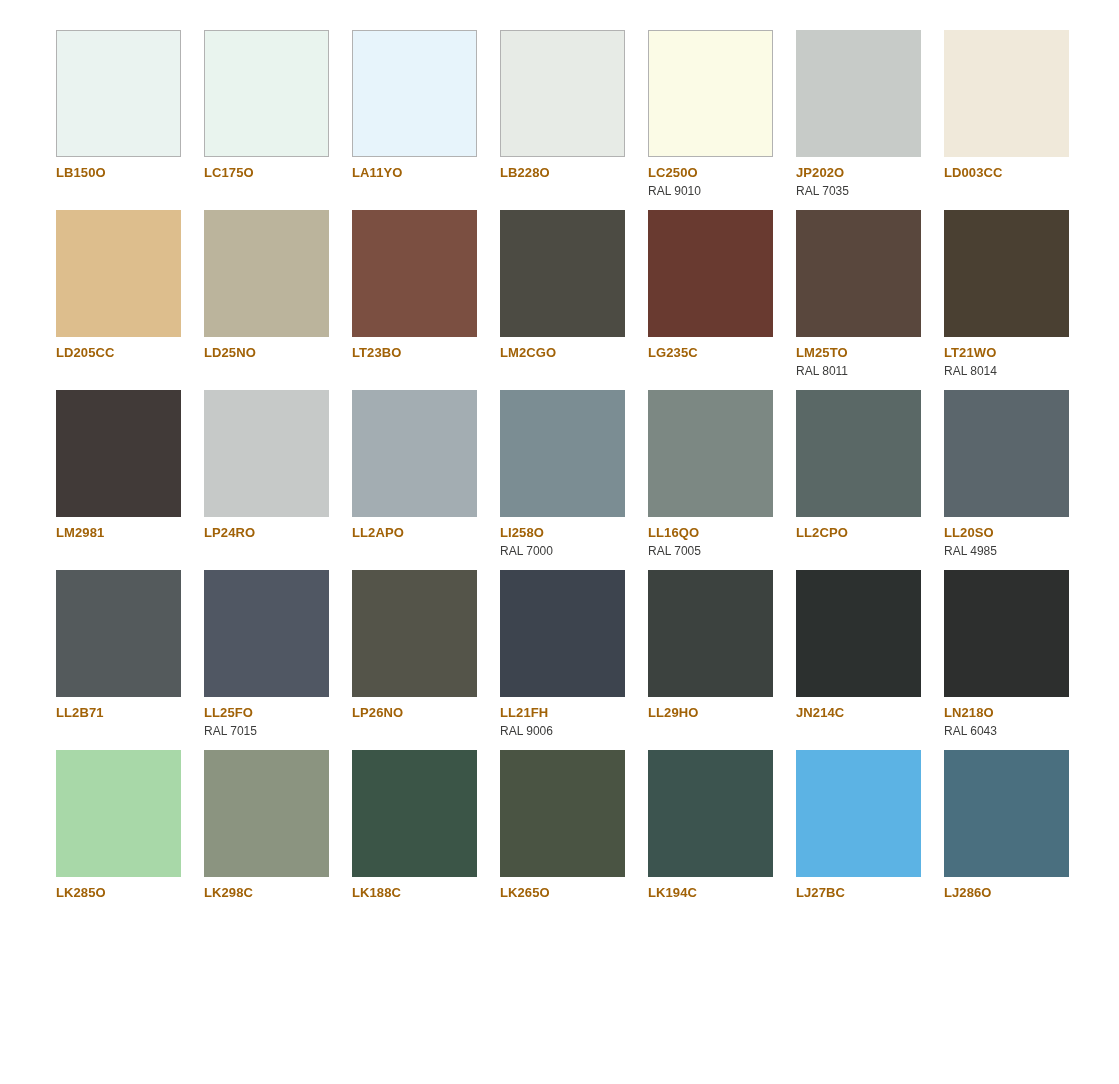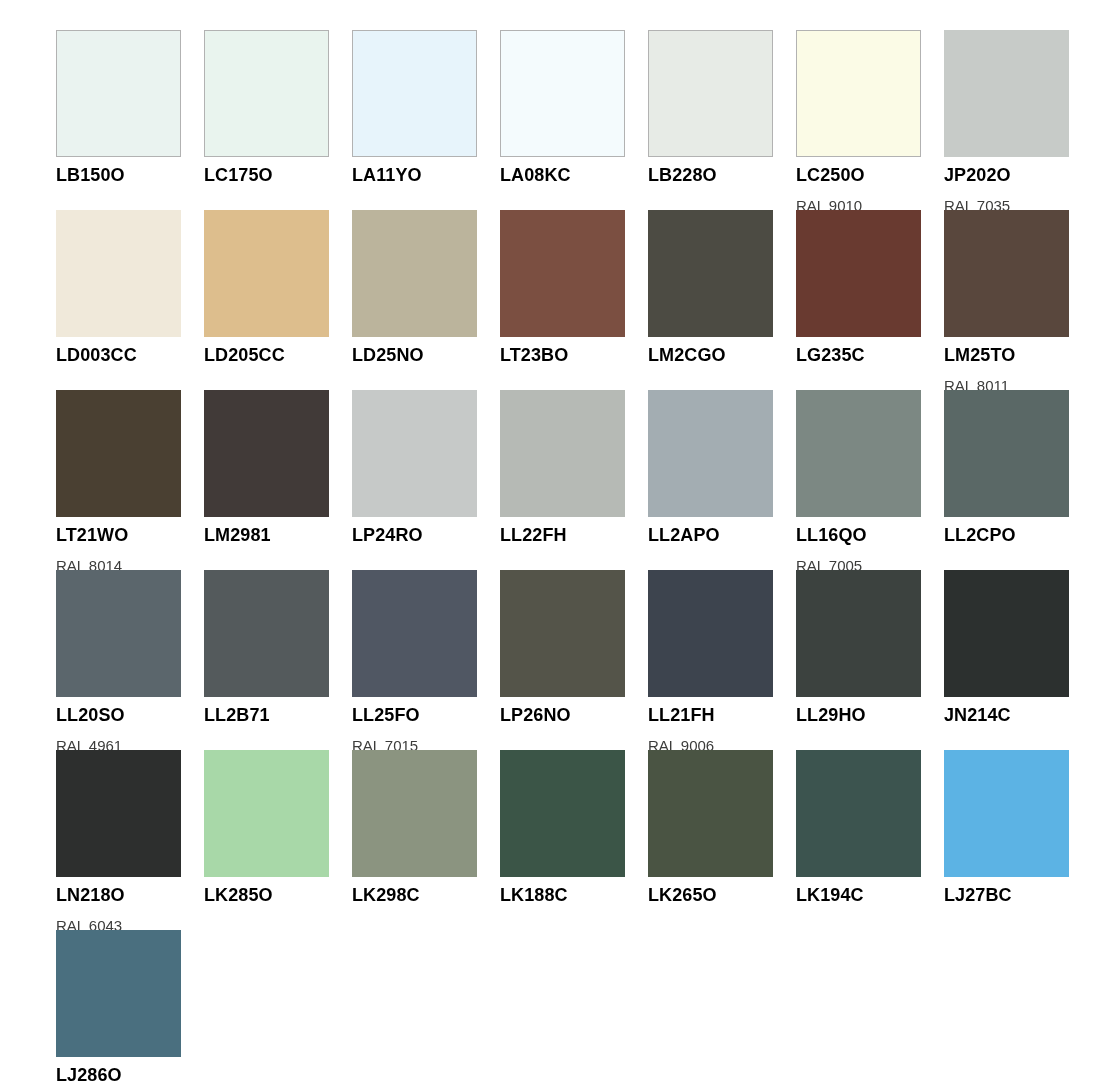--- a/index.html
+++ b/index.html
@@ -32,34 +32,34 @@
   .swatch-chip {
     width: 125px;
     height: 127px;
     display: block;
     flex: 0 0 127px;
   }
   .swatch-chip.bordered {
     border: 1px solid #b2b2b2;
   }
   .swatch-code {
-    font-size: 18px;
+    font-size: 13px;
     font-weight: bold;
-    color: #000000;
+    color: #a16207;
     letter-spacing: 0.1px;
     line-height: 1;
     margin-top: 9px;
     white-space: nowrap;
   }
   .swatch-ral {
-    font-size: 15px;
+    font-size: 12px;
     font-weight: normal;
     color: #3c3c3b;
     line-height: 1;
-    margin-top: 14px;
+    margin-top: 6px;
     white-space: nowrap;
     min-height: 13px;
   }
   .swatch-ral:empty { visibility: hidden; }
 </style>
 </head>
 <body>
 
 <main id="swatch-grid">
     <div class="swatch-cell">
@@ -71,25 +71,20 @@
       <div class="swatch-chip bordered" style="background-color: rgb(233, 244, 238);"></div>
       <div class="swatch-code">LC175O</div>
       <div class="swatch-ral"></div>
     </div>
     <div class="swatch-cell">
       <div class="swatch-chip bordered" style="background-color: rgb(231, 244, 251);"></div>
       <div class="swatch-code">LA11YO</div>
       <div class="swatch-ral"></div>
     </div>
     <div class="swatch-cell">
-      <div class="swatch-chip bordered" style="background-color: rgb(244, 251, 253);"></div>
-      <div class="swatch-code">LA08KC</div>
-      <div class="swatch-ral"></div>
-    </div>
-    <div class="swatch-cell">
       <div class="swatch-chip bordered" style="background-color: rgb(231, 235, 230);"></div>
       <div class="swatch-code">LB228O</div>
       <div class="swatch-ral"></div>
     </div>
     <div class="swatch-cell">
       <div class="swatch-chip bordered" style="background-color: rgb(251, 251, 230);"></div>
       <div class="swatch-code">LC250O</div>
       <div class="swatch-ral">RAL 9010</div>
     </div>
     <div class="swatch-cell">
@@ -141,43 +136,43 @@
       <div class="swatch-chip" style="background-color: rgb(65, 58, 56);"></div>
       <div class="swatch-code">LM2981</div>
       <div class="swatch-ral"></div>
     </div>
     <div class="swatch-cell">
       <div class="swatch-chip" style="background-color: rgb(198, 201, 200);"></div>
       <div class="swatch-code">LP24RO</div>
       <div class="swatch-ral"></div>
     </div>
     <div class="swatch-cell">
-      <div class="swatch-chip" style="background-color: rgb(182, 186, 181);"></div>
-      <div class="swatch-code">LL22FH</div>
-      <div class="swatch-ral"></div>
-    </div>
-    <div class="swatch-cell">
       <div class="swatch-chip" style="background-color: rgb(163, 173, 178);"></div>
       <div class="swatch-code">LL2APO</div>
       <div class="swatch-ral"></div>
+    </div>
+    <div class="swatch-cell">
+      <div class="swatch-chip" style="background-color: rgb(123, 141, 147);"></div>
+      <div class="swatch-code">LI258O</div>
+      <div class="swatch-ral">RAL 7000</div>
     </div>
     <div class="swatch-cell">
       <div class="swatch-chip" style="background-color: rgb(124, 136, 131);"></div>
       <div class="swatch-code">LL16QO</div>
       <div class="swatch-ral">RAL 7005</div>
     </div>
     <div class="swatch-cell">
       <div class="swatch-chip" style="background-color: rgb(90, 104, 102);"></div>
       <div class="swatch-code">LL2CPO</div>
       <div class="swatch-ral"></div>
     </div>
     <div class="swatch-cell">
       <div class="swatch-chip" style="background-color: rgb(91, 102, 108);"></div>
       <div class="swatch-code">LL20SO</div>
-      <div class="swatch-ral">RAL 4961</div>
+      <div class="swatch-ral">RAL 4985</div>
     </div>
     <div class="swatch-cell">
       <div class="swatch-chip" style="background-color: rgb(84, 90, 92);"></div>
       <div class="swatch-code">LL2B71</div>
       <div class="swatch-ral"></div>
     </div>
     <div class="swatch-cell">
       <div class="swatch-chip" style="background-color: rgb(80, 87, 99);"></div>
       <div class="swatch-code">LL25FO</div>
       <div class="swatch-ral">RAL 7015</div>

